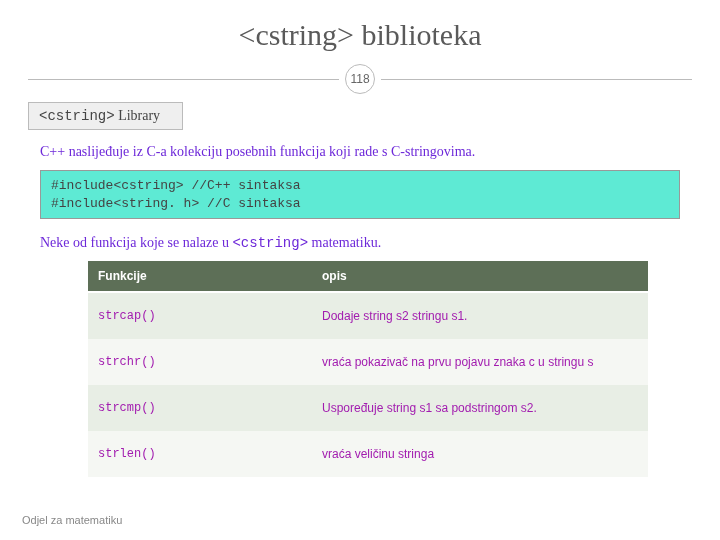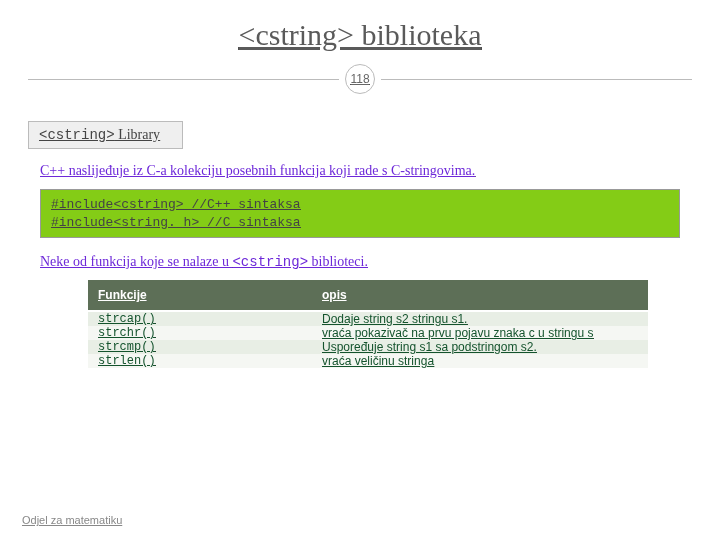--- a/index.html
+++ b/index.html
@@ -1,15 +1,15 @@
 <!DOCTYPE html>
 <html><head>
 <meta charset="utf-8">
 <style>
-  * { box-sizing: border-box; margin: 0; padding: 0; text-decoration: underline; }
+  * { box-sizing: border-box; margin: 0; padding: 0; }
   body {
     width: 720px;
     height: 540px;
     background: #fff;
     font-family: Georgia, 'Times New Roman', serif;
     color: #333;
     position: relative;
     overflow: hidden;
   }
   .slide {
@@ -21,21 +21,21 @@
   .title {
     text-align: center;
     font-size: 30px;
     font-weight: 400;
     color: #5a5a5a;
     margin-bottom: 14px;
   }
   .hr-wrap {
     position: relative;
     height: 26px;
-    margin-bottom: 29px;
+    margin-bottom: 10px;
     display: flex;
     align-items: center;
   }
   .hr-line {
     flex: 1;
     height: 1px;
     background: #bbb;
   }
   .page-badge {
     width: 30px;
@@ -64,21 +64,21 @@
   .body-text {
     font-size: 14px;
     color: #6d28d9;
     margin-left: 12px;
     margin-bottom: 10px;
   }
   .body-text .mono { font-family: 'Courier New', monospace; }
   .code-box {
     margin: 0 12px 16px 12px;
     border: 1px solid #999;
-    background: #84cc16;
+    background: #5eead4;
     padding: 6px 10px;
     font-family: 'Courier New', monospace;
     font-size: 13px;
     color: #444;
     white-space: pre;
     line-height: 1.35;
   }
   .func-table {
     margin: 8px 0 0 60px;
     width: 560px;
@@ -88,22 +88,22 @@
   }
   .func-table th {
     background: #5d6f57;
     color: #fff;
     text-align: left;
     padding: 8px 10px;
     font-weight: 700;
     border-bottom: 2px solid #fff;
   }
   .func-table td {
-    padding: 0 10px;
-    color: #14532d;
+    padding: 16px 10px;
+    color: #a21caf;
     vertical-align: top;
   }
   .func-table td:first-child {
     font-family: 'Courier New', monospace;
     width: 40%;
   }
   .func-table tbody tr:nth-child(odd) { background: #e8eee5; }
   .func-table tbody tr:nth-child(even) { background: #f5f7f3; }
   .footer {
     position: absolute;
@@ -130,21 +130,21 @@
   <div class="section-label">
     <span class="mono">&lt;cstring&gt;</span><span> Library</span>
   </div>
 
   <p class="body-text">C++ naslijeđuje iz C-a kolekciju posebnih funkcija koji rade s C-stringovima.</p>
 
   <div class="code-box"><span>#include&lt;cstring&gt; //C++ sintaksa</span>
 <span>#include&lt;string. h&gt; //C sintaksa</span></div>
 
   <p class="body-text">
-    <span>Neke od funkcija koje se nalaze u </span><span class="mono">&lt;cstring&gt;</span><span> biblioteci.</span>
+    <span>Neke od funkcija koje se nalaze u </span><span class="mono">&lt;cstring&gt;</span><span> matematiku.</span>
   </p>
 
   <table class="func-table">
     <thead>
       <tr>
         <th>Funkcije</th>
         <th>opis</th>
       </tr>
     </thead>
     <tbody>

